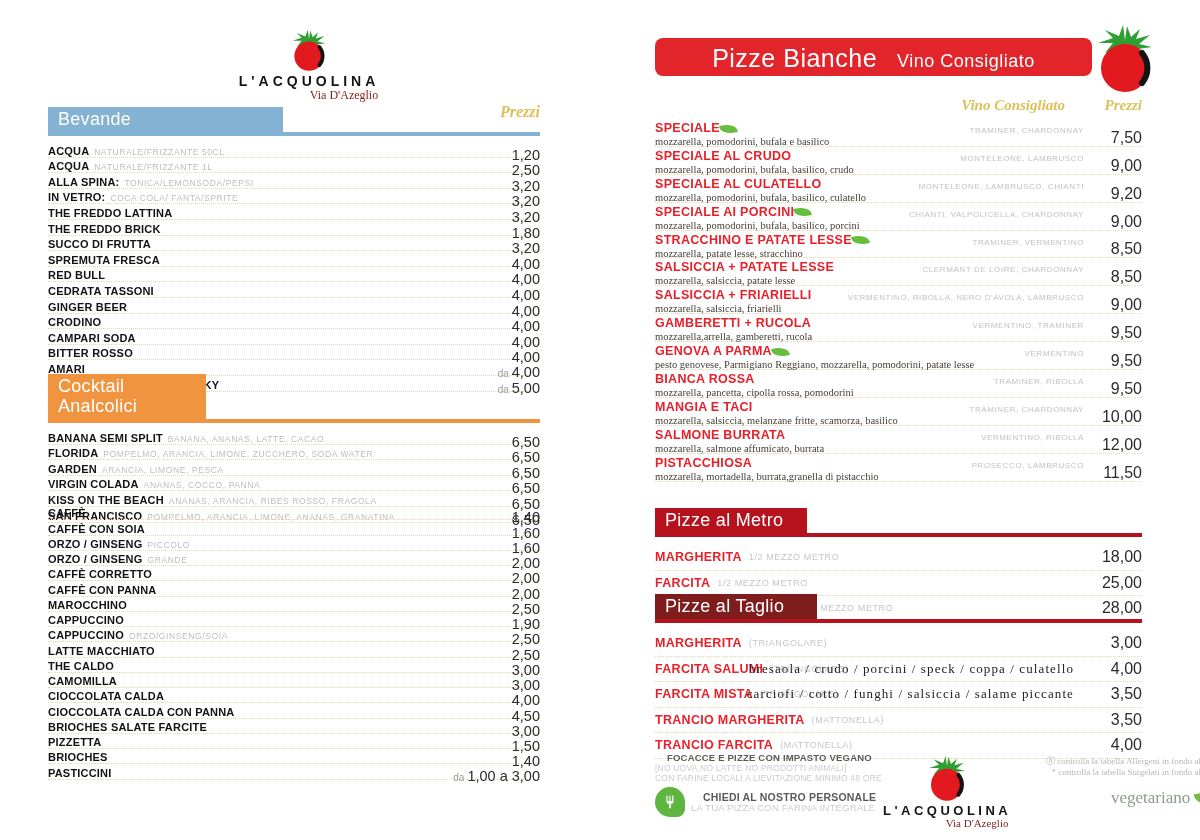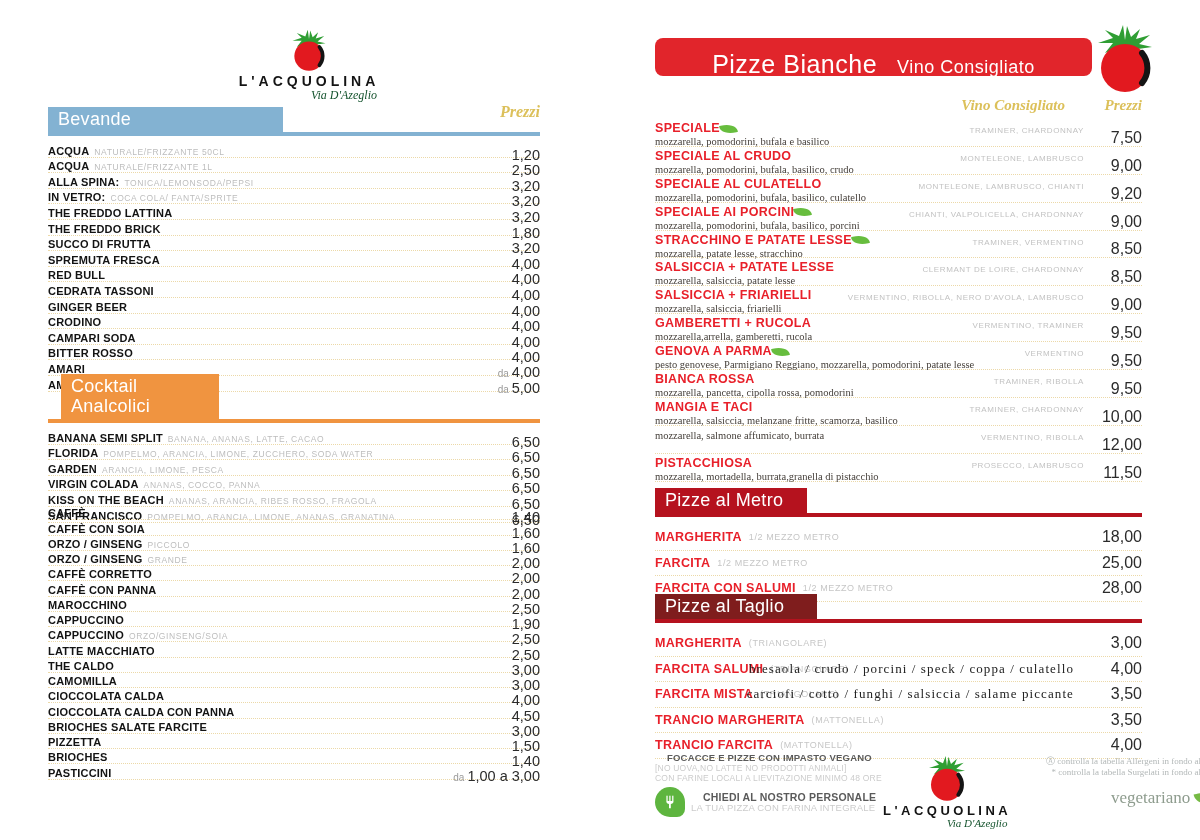--- a/index.html
+++ b/index.html
@@ -10,21 +10,21 @@
   }
   .page{position:absolute;top:0;height:840px;}
   .page-left{left:48px;width:492px;}
   .page-right{left:655px;width:487px;}
 
   
   .logo-top{position:absolute;top:28px;left:0;width:100%;display:flex;flex-direction:column;align-items:center;padding-left:30px;box-sizing:border-box;}
   .tomato{display:block;}
   .tomato-sm{width:40px;height:44px;}
   .brand-name{font-size:14px;font-weight:600;letter-spacing:4px;color:#141414;margin-top:1px;white-space:nowrap;}
-  .brand-tagline{font-family:"Liberation Serif",serif;font-style:italic;font-size:12px;color:#14532d;margin-left:70px;margin-top:-1px;}
+  .brand-tagline{font-family:"Liberation Serif",serif;font-size:12px;color:#7f1d1d;margin-left:70px;margin-top:-1px;}
 
   
   .gold{font-family:"Liberation Serif",serif;font-style:italic;font-weight:700;font-size:16px;color:#dcc05a;}
   .prezzi-left{position:absolute;top:103px;right:0;}
   .rlabel-vino{position:absolute;top:97px;right:77px;font-size:15px;}
   .rlabel-prezzi{position:absolute;top:97px;right:0;font-size:15px;}
 
   
   .sec{position:absolute;left:0;width:100%;}
   .sec-hdr{border-bottom:4px solid #888;}
@@ -35,21 +35,21 @@
   .lrow{display:flex;align-items:flex-end;border-bottom:1px dotted var(--dots);height:14.6px;position:relative;}
   .rows-tight .lrow{height:14.25px;}
   .lname{font-weight:700;font-size:11px;color:#131313;letter-spacing:.2px;white-space:nowrap;}
   .ldetail{color:#bdbdbd;font-size:8.5px;letter-spacing:.6px;margin-left:5px;white-space:nowrap;}
   .lprice{margin-left:auto;font-size:14.5px;color:#2b2b2b;line-height:11px;transform:translateY(4px);white-space:nowrap;}
   .lprefix{font-size:10px;color:#9a9a9a;margin-right:3px;}
 
   
   .banner{position:absolute;top:38px;left:0;width:437px;height:38px;background:#e1252b;border-radius:8px;
     display:flex;align-items:baseline;justify-content:center;gap:20px;color:#fff;padding-top:6px;box-sizing:border-box;}
-  .banner-title{font-size:25px;font-weight:400;letter-spacing:.5px;margin-top:6px;}
+  .banner-title{font-size:25px;font-weight:400;letter-spacing:.5px;}
   .banner-sub{font-size:18px;font-weight:400;letter-spacing:.5px;}
   .tomato-big{position:absolute;top:22px;left:438px;width:64px;height:72px;}
 
   
   .plist{position:absolute;top:119px;left:0;width:100%;}
   .prow{position:relative;border-bottom:1px dotted var(--dots);height:27.9px;box-sizing:border-box;padding-top:3px;}
   .pname{display:flex;align-items:center;color:#e8202a;font-weight:700;font-size:12.5px;letter-spacing:.3px;line-height:13px;}
   .pdesc{font-family:"Liberation Serif",serif;font-size:10.5px;color:#46403b;margin-top:1px;white-space:nowrap;}
   .pwine{position:absolute;top:7px;right:58px;font-size:8px;color:#c2c2c2;letter-spacing:.6px;}
   .pprice{position:absolute;right:0;bottom:1px;font-size:16px;color:#2b2b2b;line-height:15px;}
@@ -167,21 +167,21 @@
           <span class="lprice"><span class="lprefix">da</span>4,00</span>
         </div>
         <div class="lrow">
           <span class="lname">AMARI INVECCHIATI E WHISKY</span>
           <span class="lprice"><span class="lprefix">da</span>5,00</span>
         </div>
       </div>
   </div>
 
   <div class="sec lsec" style="top:374px">
-    <div class="sec-hdr" style="border-bottom-color: rgb(240, 148, 64);"><div class="sec-box" style="width: 158px; background: rgb(240, 148, 64); margin-left: 13px;">Cocktail Analcolici</div></div>
+    <div class="sec-hdr" style="border-bottom-color: rgb(240, 148, 64);"><div class="sec-box" style="width: 158px; background: rgb(240, 148, 64);">Cocktail Analcolici</div></div>
     <div class="rows">
         <div class="lrow">
           <span class="lname">BANANA SEMI SPLIT</span>
           <span class="ldetail">BANANA, ANANAS, LATTE, CACAO</span>
           <span class="lprice">6,50</span>
         </div>
         <div class="lrow">
           <span class="lname">FLORIDA</span>
           <span class="ldetail">POMPELMO, ARANCIA, LIMONE, ZUCCHERO, SODA WATER</span>
           <span class="lprice">6,50</span>
@@ -394,36 +394,39 @@
       </div>
       <div class="prow">
         <div class="pname">
           <span>MANGIA E TACI</span>
         </div>
         <div class="pwine">TRAMINER, CHARDONNAY</div>
         <div class="pdesc">mozzarella, salsiccia, melanzane fritte, scamorza, basilico</div>
         <div class="pprice">10,00</div>
       </div>
       <div class="prow">
+        <div class="pname">
+          <span>SALMONE BURRATA</span>
+        </div>
         <div class="pwine">VERMENTINO, RIBOLLA</div>
         <div class="pdesc">mozzarella, salmone affumicato, burrata</div>
         <div class="pprice">12,00</div>
       </div>
       <div class="prow">
         <div class="pname">
           <span>PISTACCHIOSA</span>
         </div>
         <div class="pwine">PROSECCO, LAMBRUSCO</div>
         <div class="pdesc">mozzarella, mortadella, burrata,granella di pistacchio</div>
         <div class="pprice">11,50</div>
       </div>
     </div>
 
   <div class="sec rsec" style="top:488px">
-    <div class="sec-hdr" style="border-bottom-color: rgb(181, 18, 30);"><div class="sec-box" style="width: 152px; background: rgb(181, 18, 30);">Pizze al Metro</div></div>
+    <div class="sec-hdr" style="border-bottom-color: rgb(181, 18, 30); margin-top: 20px;"><div class="sec-box" style="width: 152px; background: rgb(181, 18, 30);">Pizze al Metro</div></div>
     <div class="mrows">
         <div class="mrow">
           <span class="mname">MARGHERITA</span>
           <span class="mnote">1/2 MEZZO METRO</span>
           <span class="mprice">18,00</span>
         </div>
         <div class="mrow">
           <span class="mname">FARCITA</span>
           <span class="mnote">1/2 MEZZO METRO</span>
           <span class="mprice">25,00</span>

